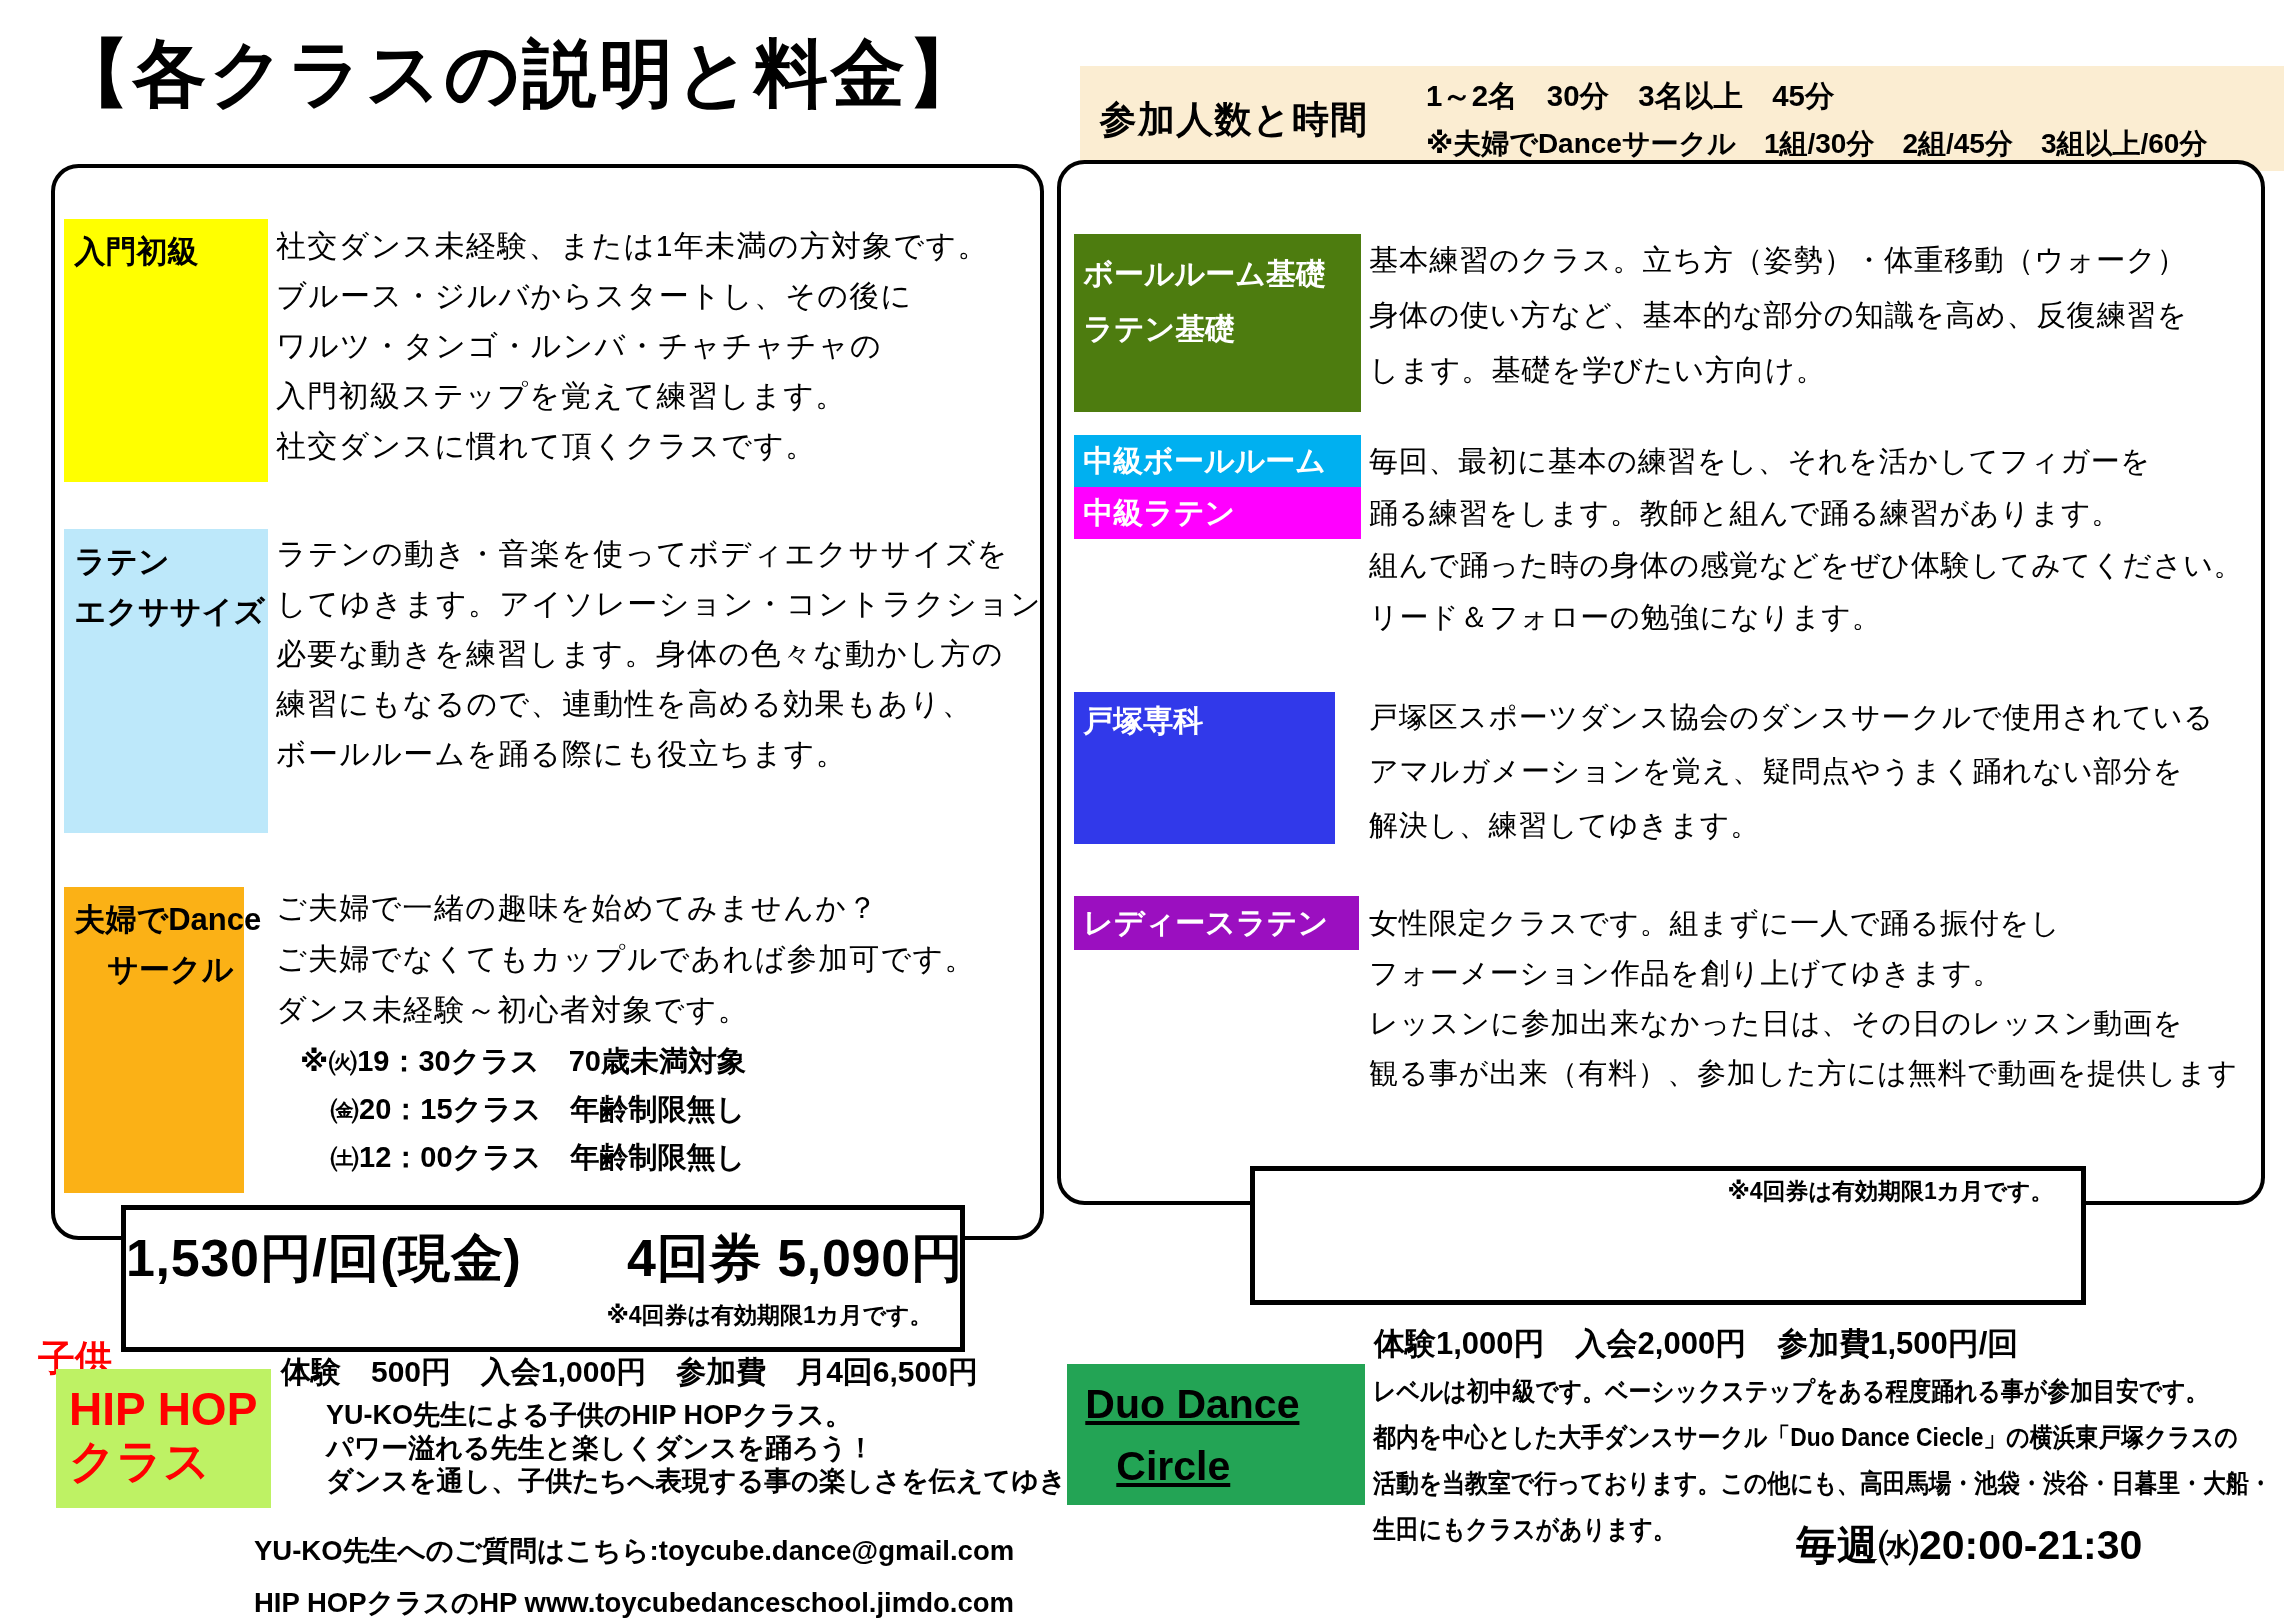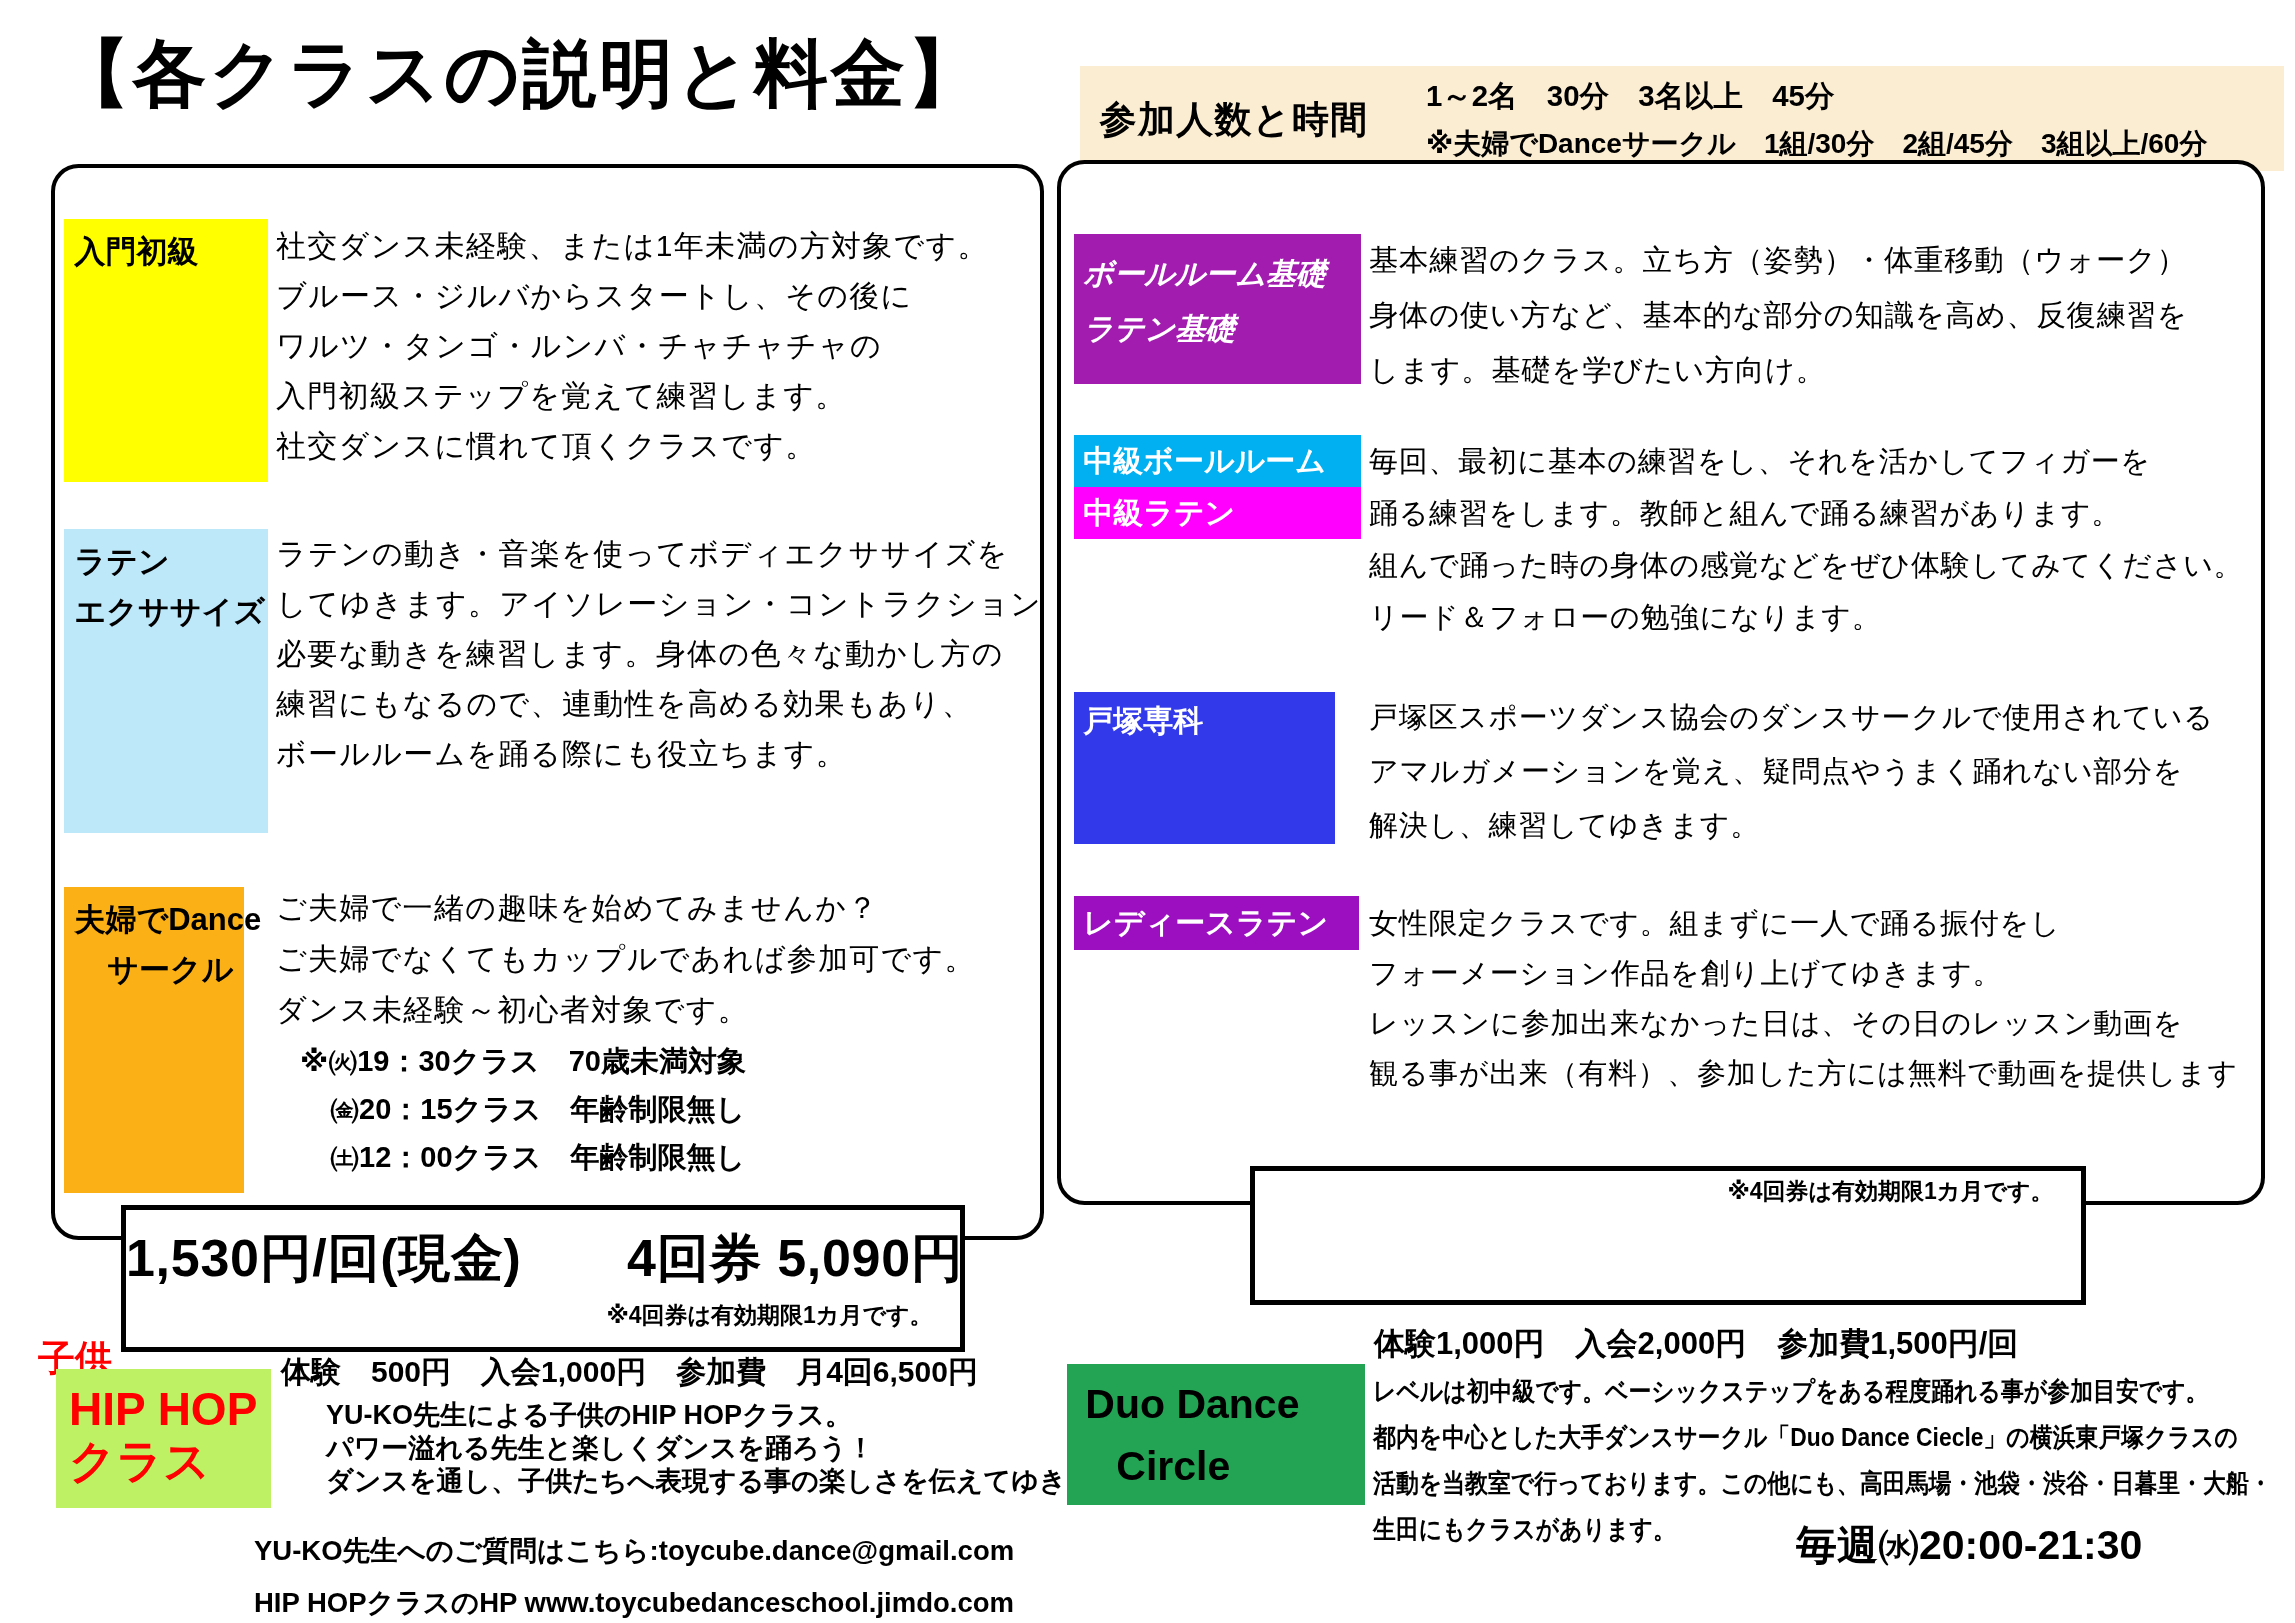--- a/index.html
+++ b/index.html
@@ -32,21 +32,21 @@
   
   .ldesc{position:absolute;left:276px;font-size:30px;line-height:50px;letter-spacing:1.3px;}
   .ldesc-1{top:221px;}
   .ldesc-2{top:529px;}
   .ldesc-3{top:882px;line-height:51px;}
   .lsched{position:absolute;left:300px;top:1037px;font-size:29px;font-weight:bold;line-height:48px;}
   .lsched .ind{margin-left:30px;}
 
   
   .rbox{position:absolute;font-weight:bold;font-size:30px;color:#fff;box-sizing:border-box;}
-  .rbox-basic{left:1074px;top:234px;width:287px;height:150px;background:#a21caf;padding:11.8px 9.2px;line-height:55px;font-style:italic;}
+  .rbox-basic{left:1074px;top:234px;width:287px;height:178px;background:#4d7c0f;padding:11.8px 9.2px;line-height:55px;}
   .rbox-midbr{left:1074px;top:435px;width:287px;height:52px;background:#00B0F0;line-height:52px;padding:0 9.2px;}
   .rbox-midla{left:1074px;top:487px;width:287px;height:52px;background:#FF00FF;line-height:52px;padding:0 9.2px;}
   .rbox-totsuka{left:1074px;top:692px;width:261px;height:152px;background:#3139EA;padding:9.2px;line-height:39px;}
   .rbox-ladies{left:1074px;top:896px;width:285px;height:54px;background:#9B0FC0;line-height:54px;padding:0 9.2px;}
 
   
   .rdesc{position:absolute;left:1369px;font-size:29px;letter-spacing:0.7px;}
   .rdesc-1{top:232px;line-height:55px;font-size:29.4px;}
   .rdesc-2{top:435px;line-height:52px;}
   .rdesc-3{top:690px;line-height:54px;}
@@ -64,21 +64,21 @@
   .kids-tag{left:38px;top:1334px;font-size:37px;font-weight:bold;color:#FF0000;}
   .kids-box{left:56px;top:1369px;width:215px;height:139px;background:#bef264;color:#FF0000;
             font-weight:bold;font-size:46px;line-height:52px;padding:14.4px 0 0 13px;box-sizing:border-box;}
   .kids-fee{left:281px;top:1352px;font-size:30px;font-weight:bold;}
   .kids-desc{left:326px;top:1399px;font-size:27px;line-height:33px;font-weight:600;}
   .kids-contact1{left:254px;top:1533px;font-size:27.5px;font-weight:600;}
   .kids-contact2{left:254px;top:1585px;font-size:27.5px;font-weight:600;}
 
   
   .duo-box{left:1067px;top:1364px;width:298px;height:141px;background:#23A455;color:#000;
-           font-size:41px;font-weight:600;line-height:62px;padding:9.2px 0 0 18.3px;box-sizing:border-box;}
+           font-size:41px;font-weight:600;line-height:62px;padding:9.2px 0 0 18.3px;box-sizing:border-box;text-decoration:underline;}
   .duo-box .ind{margin-left:31px;}
   .duo-fee{left:1374px;top:1323px;font-size:31px;font-weight:bold;}
   .duo-desc{left:1373px;top:1368px;font-size:26px;line-height:46px;font-weight:600;
             transform:scaleX(0.88);transform-origin:0 0;}
   .duo-sched{left:1796px;top:1518px;font-size:41px;font-weight:600;}
 </style>
 </head>
 <body>
 
 <div id="canvas">

